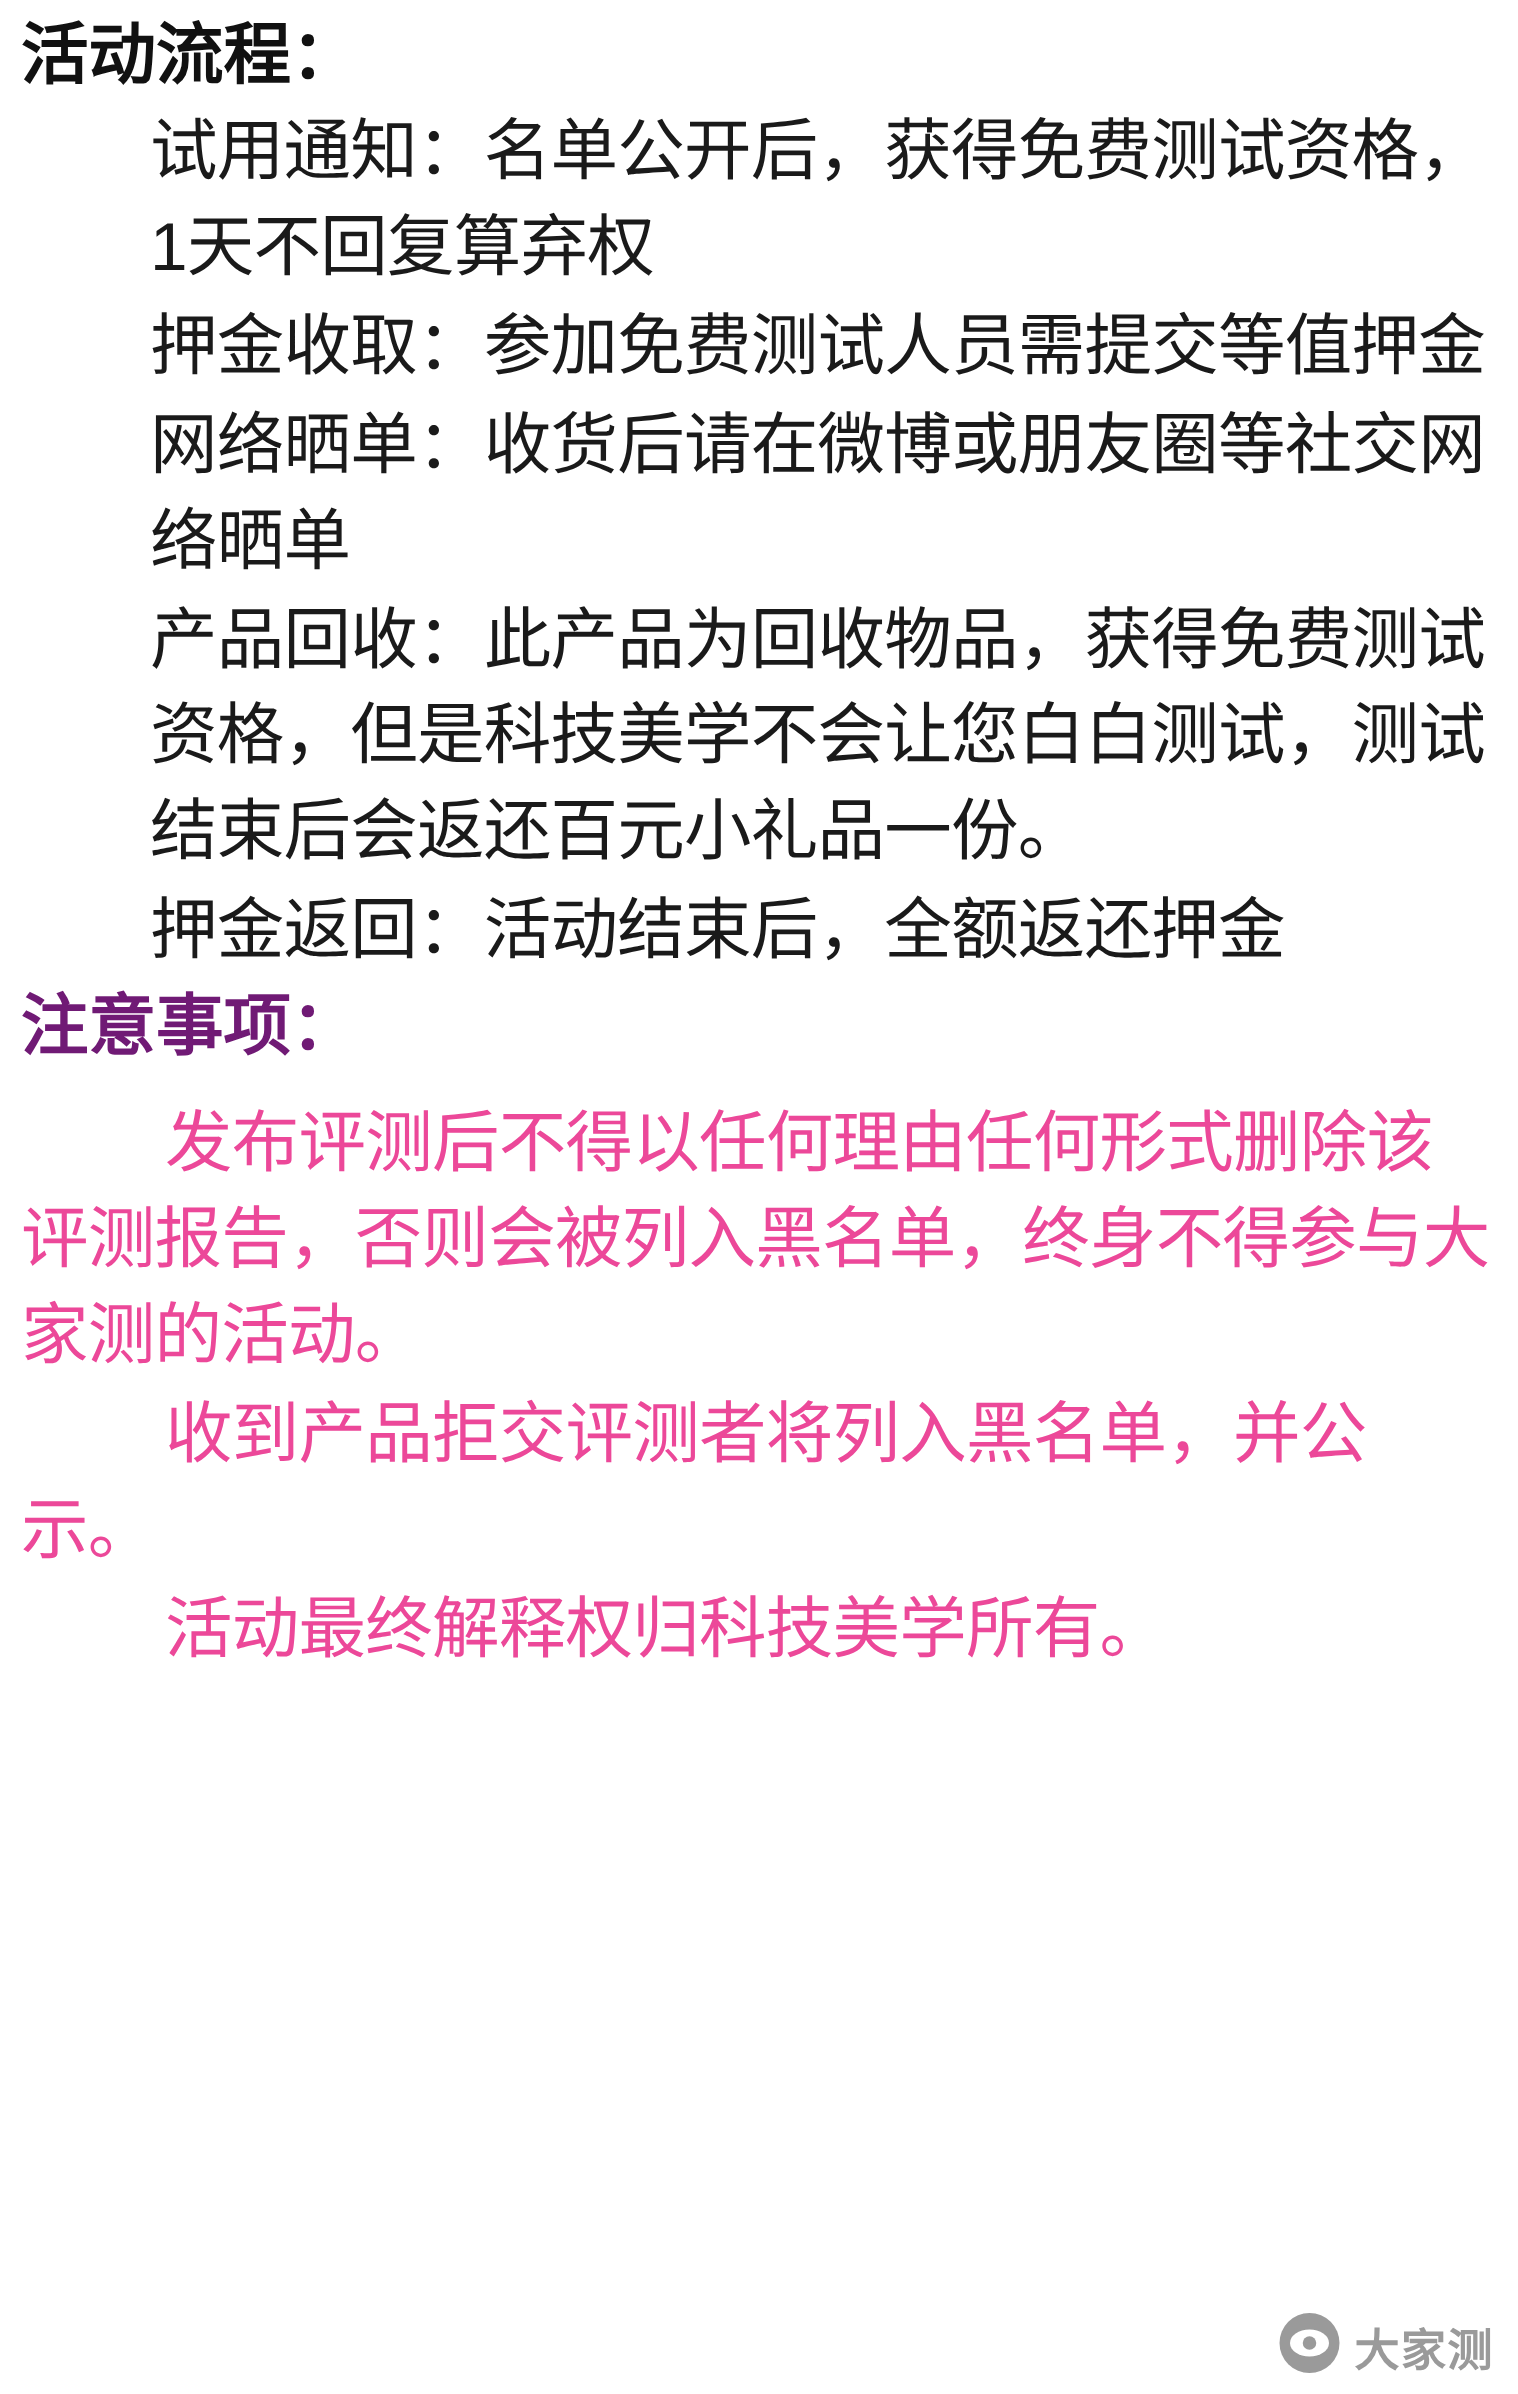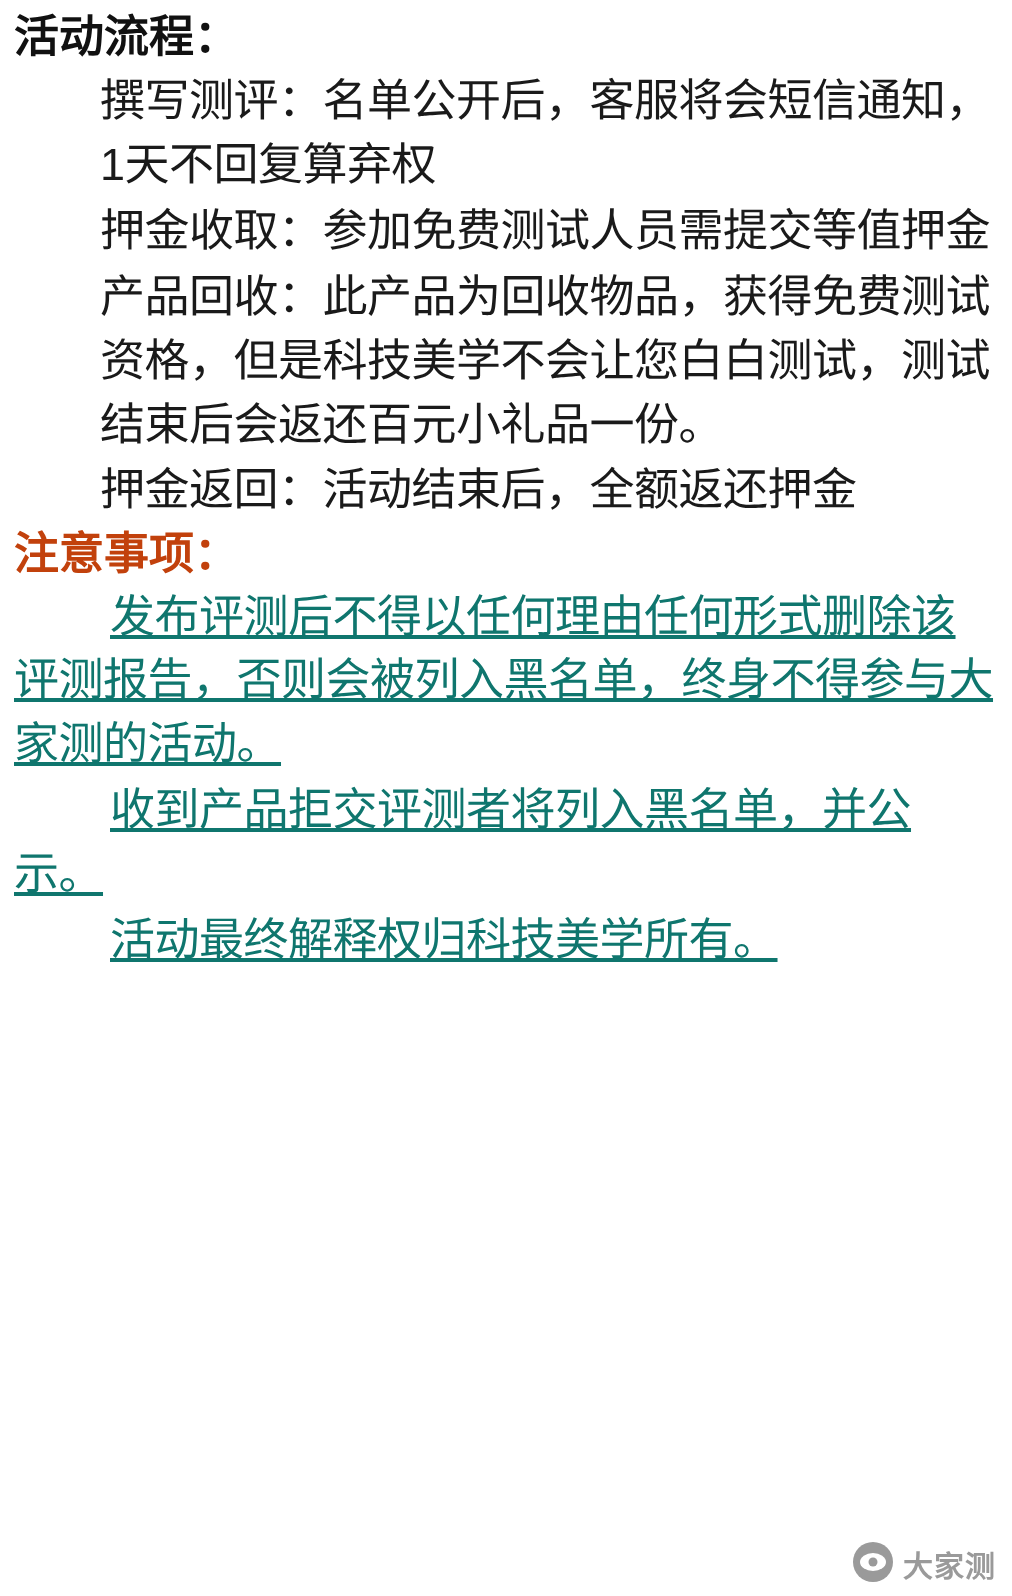--- a/index.html
+++ b/index.html
@@ -46,33 +46,32 @@
   .item.hang {
     padding-left: 86px;
   }
   .note-group {
     margin-top: 2px;
   }
   .note-para {
     font-size: 45px;
     font-weight: 400;
     line-height: 1.42;
-    color: #0f766e;
+    color: #ec4899;
     margin: 0 0 2px 0;
     padding-left: 0;
     text-indent: 96px;
     letter-spacing: -0.5px;
-    text-decoration: underline;
   }
   .notice-heading {
     font-size: 45px;
     font-weight: 700;
     line-height: 1.25;
-    margin: 4px 0 2px 0;
-    color: #c2410c;
+    margin: 4px 0 18px 0;
+    color: #701a75;
   }
   .watermark {
     position: absolute;
     right: 16px;
     bottom: 10px;
     display: flex;
     gap: 10px;
     color: #9a9a9a;
     font-size: 30px;
     font-weight: 700;
@@ -112,22 +111,23 @@
   }
 </style>
 </head>
 <body>
 
 <div class="page">
 
   <h1 class="section-heading">活动流程：</h1>
 
   <div class="block">
-    <p class="item hang">撰写测评：名单公开后，客服将会短信通知，1天不回复算弃权</p>
+    <p class="item hang">试用通知：名单公开后，获得免费测试资格，1天不回复算弃权</p>
     <p class="item hang">押金收取：参加免费测试人员需提交等值押金</p>
+    <p class="item hang">网络晒单：收货后请在微博或朋友圈等社交网络晒单</p>
     <p class="item hang">产品回收：此产品为回收物品，获得免费测试资格，但是科技美学不会让您白白测试，测试结束后会返还百元小礼品一份。</p>
     <p class="item hang">押金返回：活动结束后，全额返还押金</p>
   </div>
 
   <h2 class="notice-heading">注意事项：</h2>
 
   <div class="note-group">
     <p class="note-para">发布评测后不得以任何理由任何形式删除该评测报告，否则会被列入黑名单，终身不得参与大家测的活动。</p>
     <p class="note-para">收到产品拒交评测者将列入黑名单，并公示。</p>
     <p class="note-para">活动最终解释权归科技美学所有。</p>

